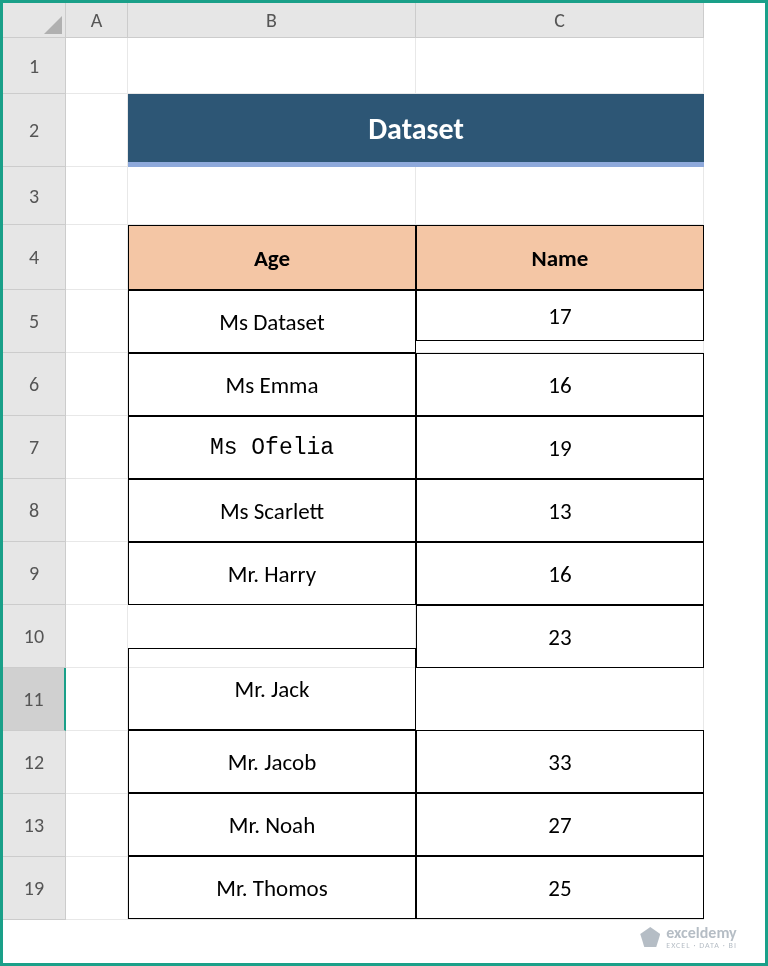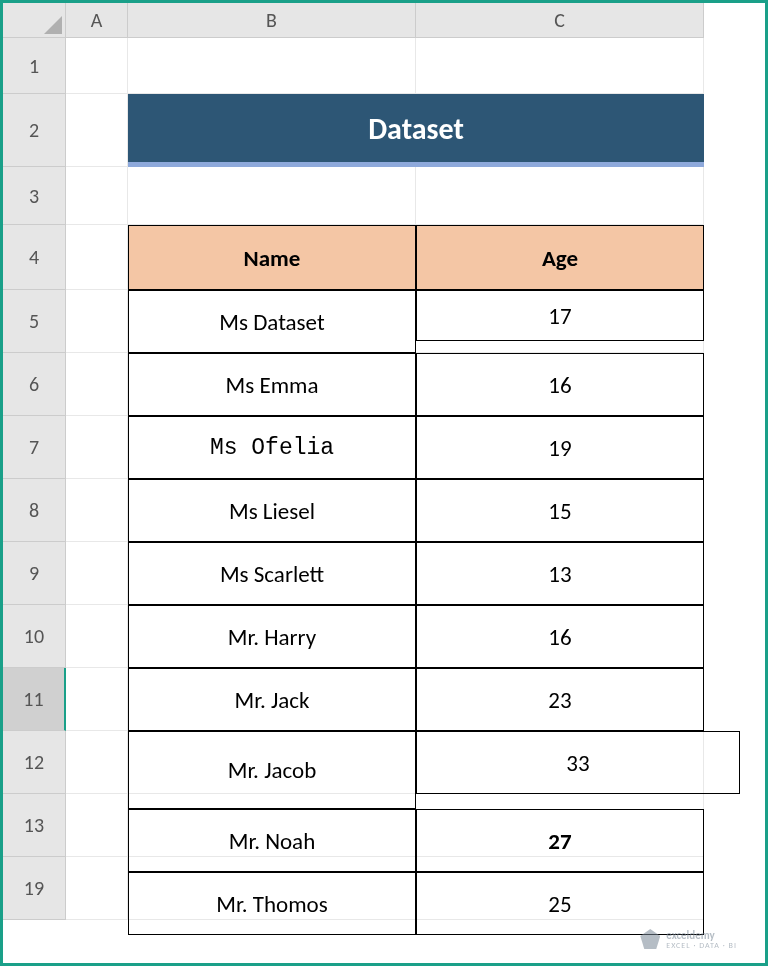--- a/index.html
+++ b/index.html
@@ -117,21 +117,21 @@
     gap: 6px;
     opacity: 0.55;
     color: #7a8896;
   }
   .watermark .logo {
     width: 20px; height: 20px;
     background: #7a8896;
     clip-path: polygon(50% 0, 100% 35%, 80% 100%, 20% 100%, 0 35%);
   }
   .watermark .txt { display:flex; flex-direction:column; line-height:1; }
-  .watermark .brand { font-size:11px; font-weight:bold; }
+  .watermark .brand { font-size:16px; font-weight:bold; }
   .watermark .tag { font-size:8px; letter-spacing:1px; }
 </style>
 </head>
 <body>
 
 <div class="sheet">
 
   <div class="select-all"></div>
 
   <div class="col-headers" id="colHeaders">
@@ -229,58 +229,54 @@
         <div class="cell" style="width: 288px; height: 63px;"></div>
       </div>
     </div>
 
   <div class="title-cell" id="titleCell" style="left: 125px; top: 91px; width: 576px; height: 73px;">
     <span>Dataset</span>
   </div>
 
   <div class="data-table" id="dataTable" style="left: 125px; top: 222px;">
       <div class="tr">
+        <div class="th" style="width: 288px; height: 65px;">Age</div>
         <div class="th" style="width: 288px; height: 65px;">Name</div>
-        <div class="th" style="width: 288px; height: 65px;">Age</div>
       </div>
       <div class="tr">
         <div class="td" style="width: 288px; height: 63px;">Ms Dataset</div>
         <div class="td" style="width: 288px; height: 51px;">17</div>
       </div>
       <div class="tr">
         <div class="td" style="width: 288px; height: 63px;">Ms Emma</div>
         <div class="td" style="width: 288px; height: 63px;">16</div>
       </div>
       <div class="tr">
         <div class="td" style="width: 288px; height: 63px; font-family: Liberation Mono, monospace;">Ms Ofelia</div>
         <div class="td" style="width: 288px; height: 63px;">19</div>
       </div>
       <div class="tr">
-        <div class="td" style="width: 288px; height: 63px;">Ms Liesel</div>
-        <div class="td" style="width: 288px; height: 63px;">15</div>
-      </div>
-      <div class="tr">
         <div class="td" style="width: 288px; height: 63px;">Ms Scarlett</div>
         <div class="td" style="width: 288px; height: 63px;">13</div>
       </div>
       <div class="tr">
         <div class="td" style="width: 288px; height: 63px;">Mr. Harry</div>
         <div class="td" style="width: 288px; height: 63px;">16</div>
       </div>
       <div class="tr">
-        <div class="td" style="width: 288px; height: 63px;">Mr. Jack</div>
+        <div class="td" style="width: 288px; height: 82px; margin-top: 43px;">Mr. Jack</div>
         <div class="td" style="width: 288px; height: 63px;">23</div>
       </div>
       <div class="tr">
-        <div class="td" style="width: 288px; height: 78px;">Mr. Jacob</div>
-        <div class="td" style="width: 324px; height: 63px;">33</div>
+        <div class="td" style="width: 288px; height: 63px;">Mr. Jacob</div>
+        <div class="td" style="width: 288px; height: 63px;">33</div>
       </div>
       <div class="tr">
         <div class="td" style="width: 288px; height: 63px;">Mr. Noah</div>
-        <div class="td" style="width: 288px; height: 63px; font-weight: bold;">27</div>
+        <div class="td" style="width: 288px; height: 63px;">27</div>
       </div>
       <div class="tr">
         <div class="td" style="width: 288px; height: 63px;">Mr. Thomos</div>
         <div class="td" style="width: 288px; height: 63px;">25</div>
       </div>
     </div>
 
   <div class="watermark">
     <div class="logo"></div>
     <div class="txt">

